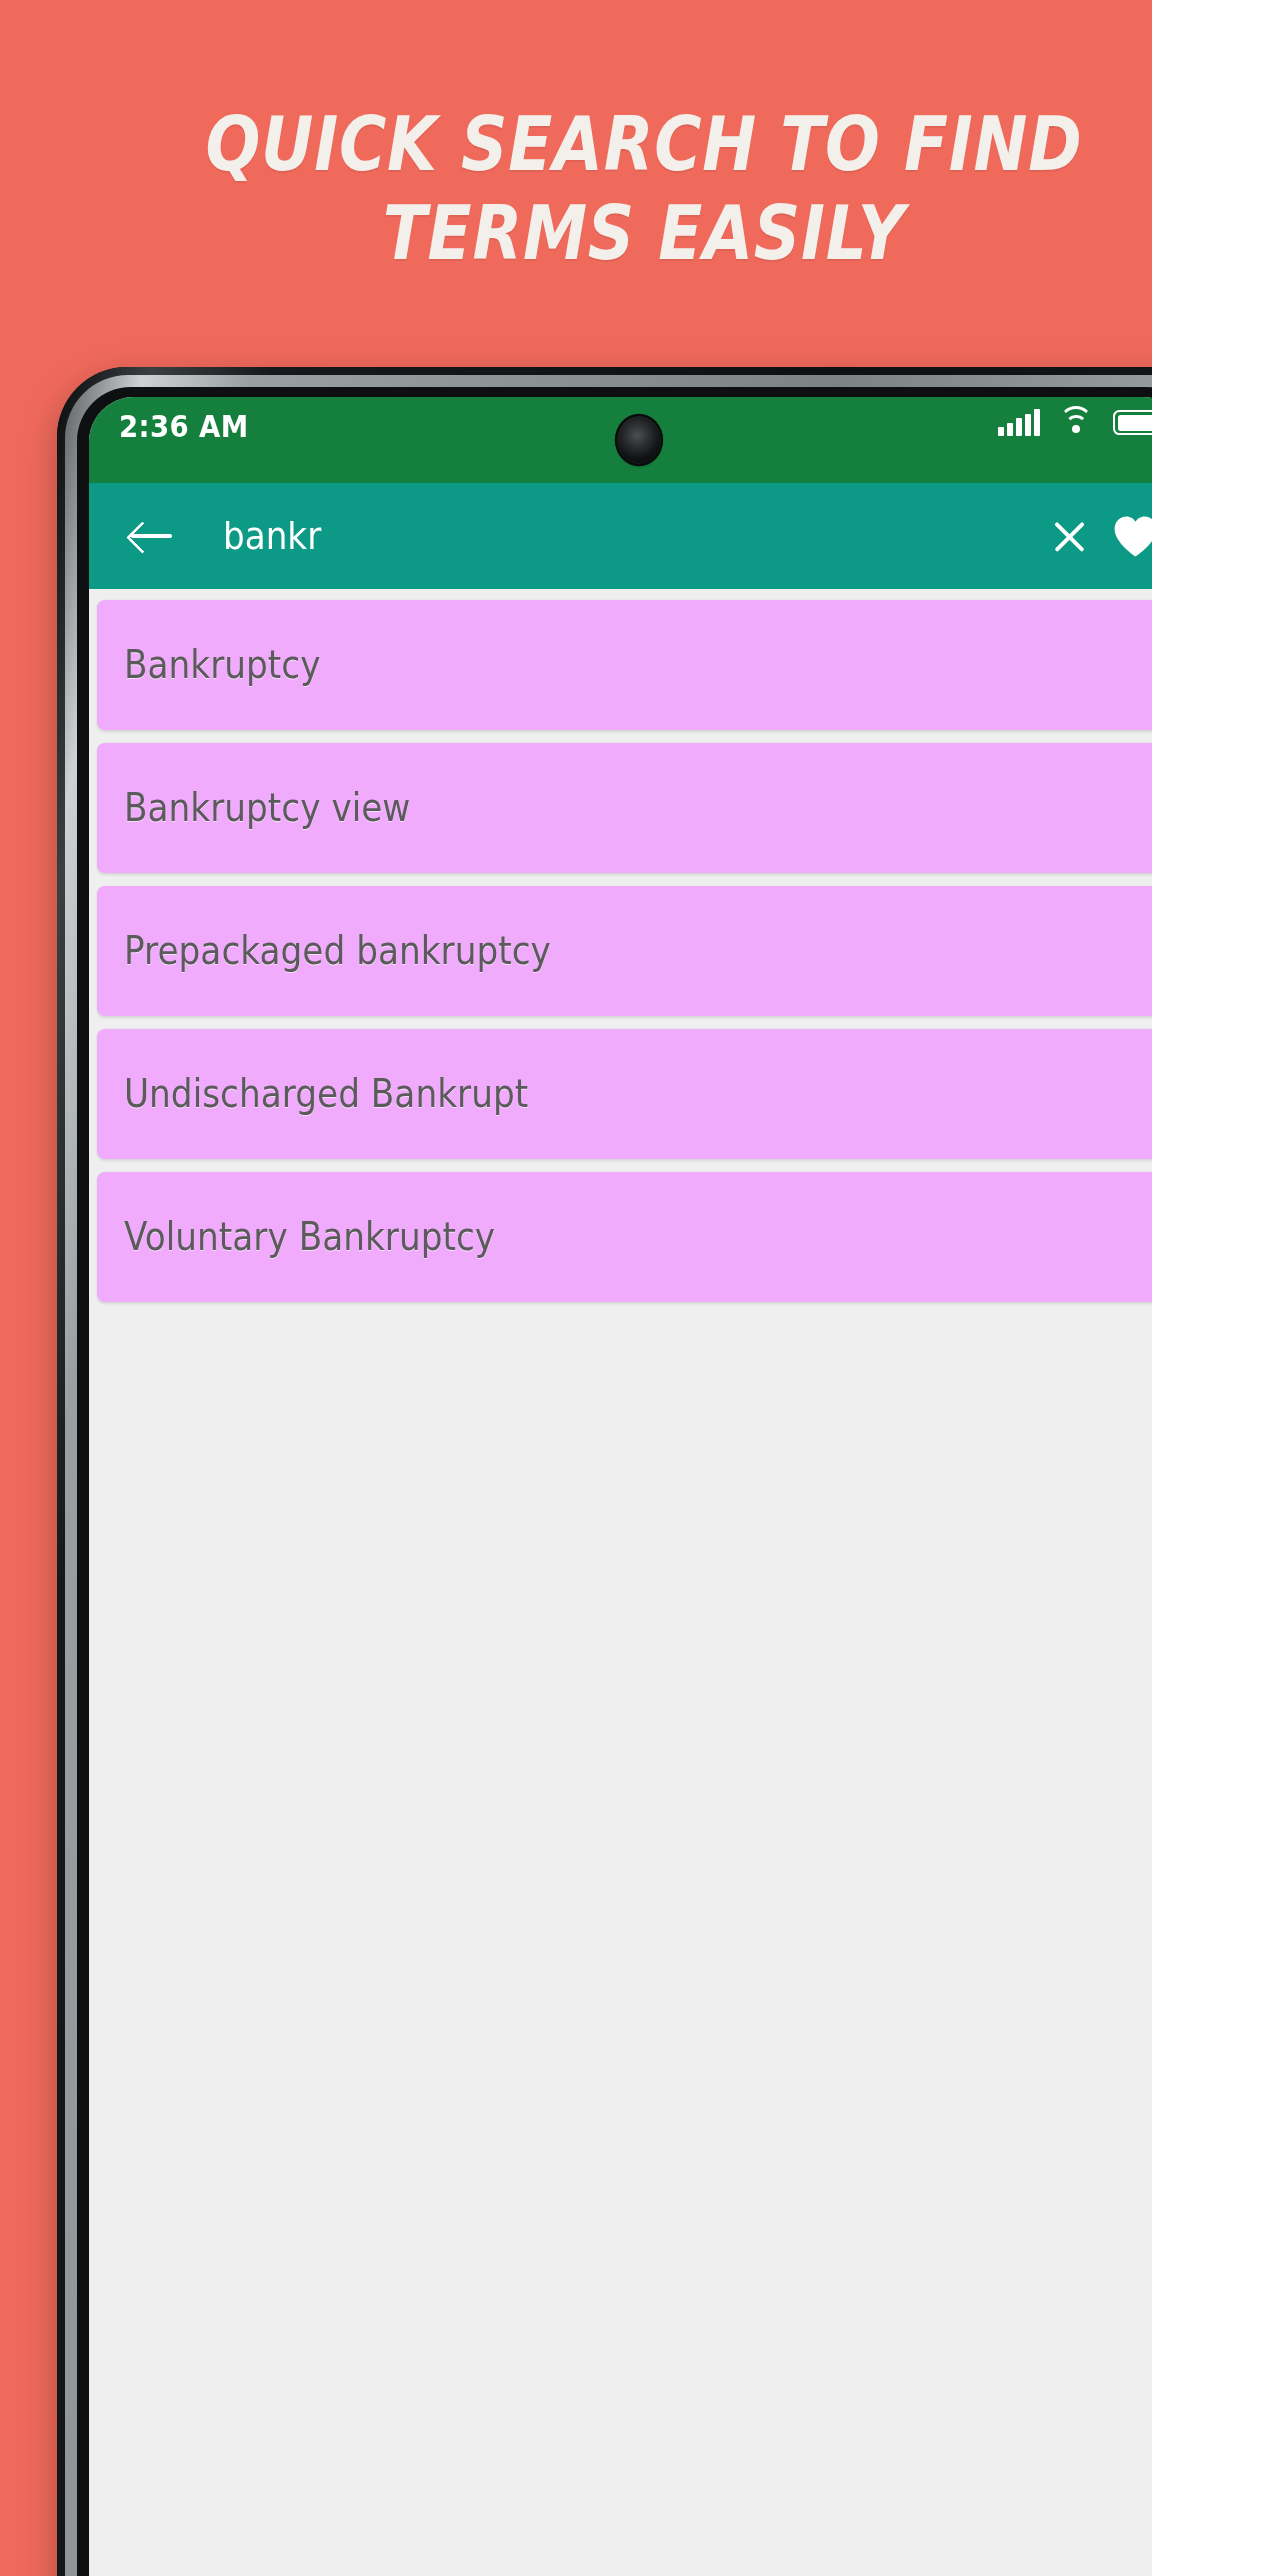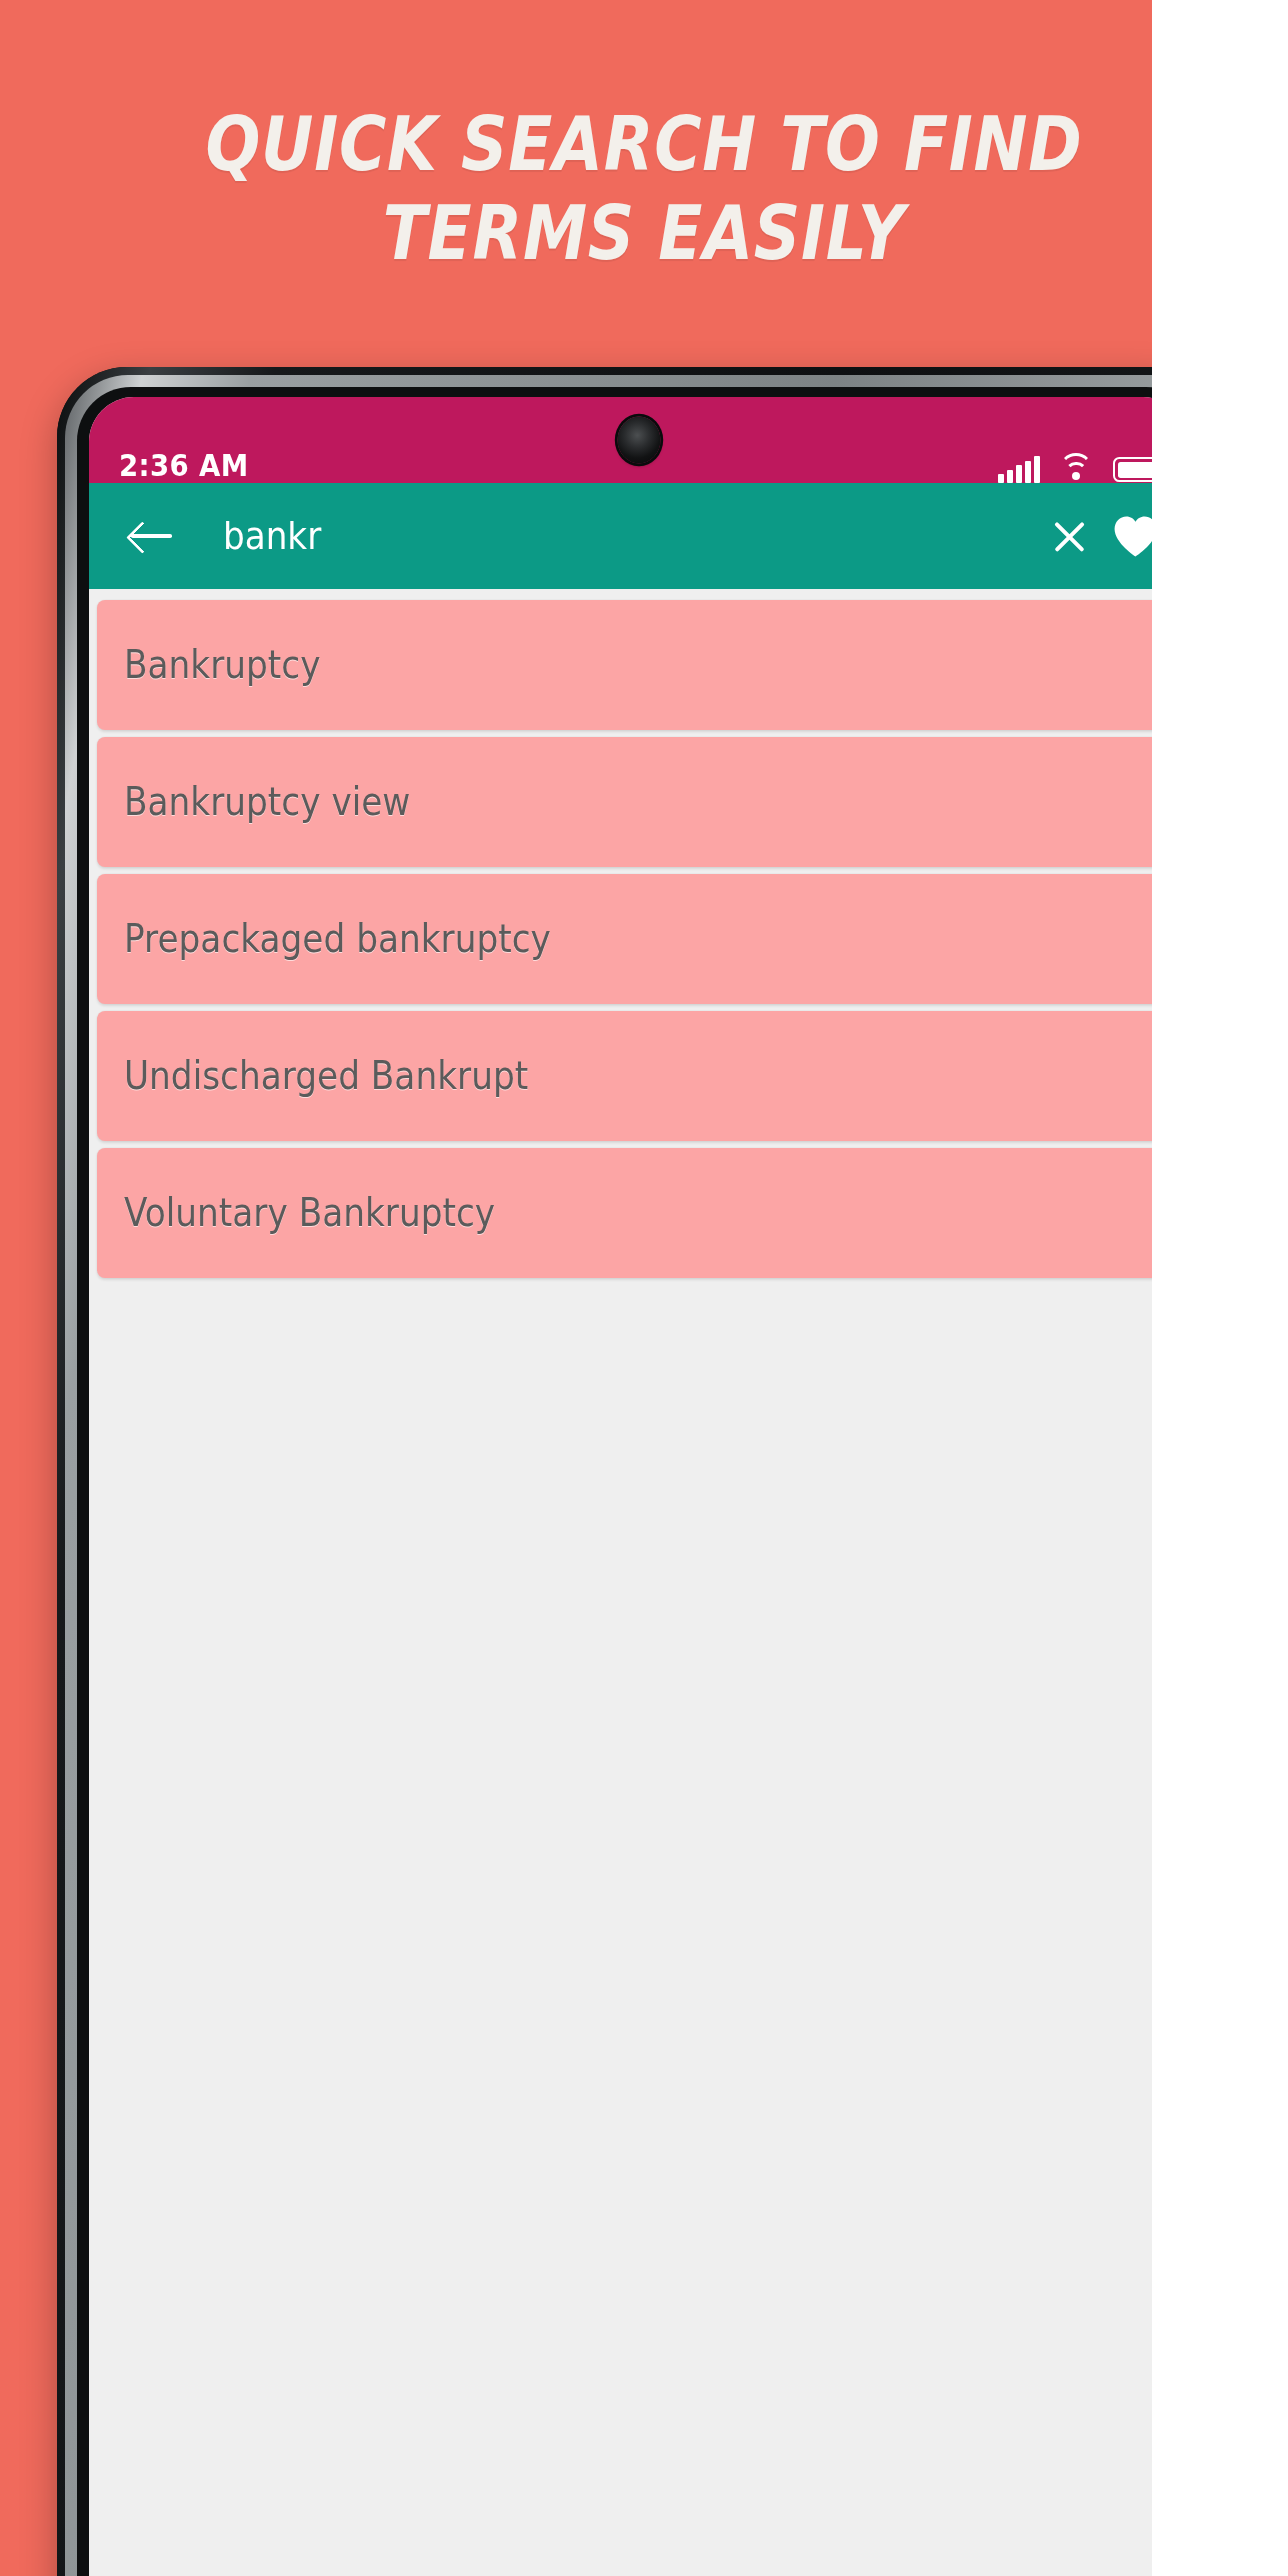--- a/index.html
+++ b/index.html
@@ -76,24 +76,24 @@
     overflow:hidden;
     background:#EFEFEF;
     display:flex;
     flex-direction:column;
   }
 
   
   #statusbar{
     position:relative;
     flex:0 0 86px;
-    background:#be185d;
-    display:flex;
-    align-items:flex-end;
-    padding:0 30px;
+    background:#15803d;
+    display:flex;
+    align-items:flex-start;
+    padding:12px 30px;
     color:#FFFFFF;
   }
   #status-time{
     font-family:"DejaVu Sans", sans-serif;
     font-weight:700;
     font-size:30px;
     letter-spacing:0.4px;
     transform:scaleX(.92);
     transform-origin:left center;
   }
@@ -204,22 +204,22 @@
   
   #list{
     flex:1 1 auto;
     background:#EFEFEF;
     padding:10.7px 8px 0 8px;
     overflow:hidden;
   }
   .list-item{
     position:relative;
     height:130px;
-    margin-bottom:7px;
-    background:#fca5a5;
+    margin-bottom:13px;
+    background:#f0abfc;
     border-radius:8px;
     display:flex;
     align-items:center;
     padding:0 27px;
     box-shadow:0 1.8px 2.7px rgba(0,0,0,.10), 0 0 0 0.9px rgba(0,0,0,.012);
   }
   .list-item-label{
     font-family:"DejaVu Sans", sans-serif;
     font-size:39px;
     font-weight:400;

